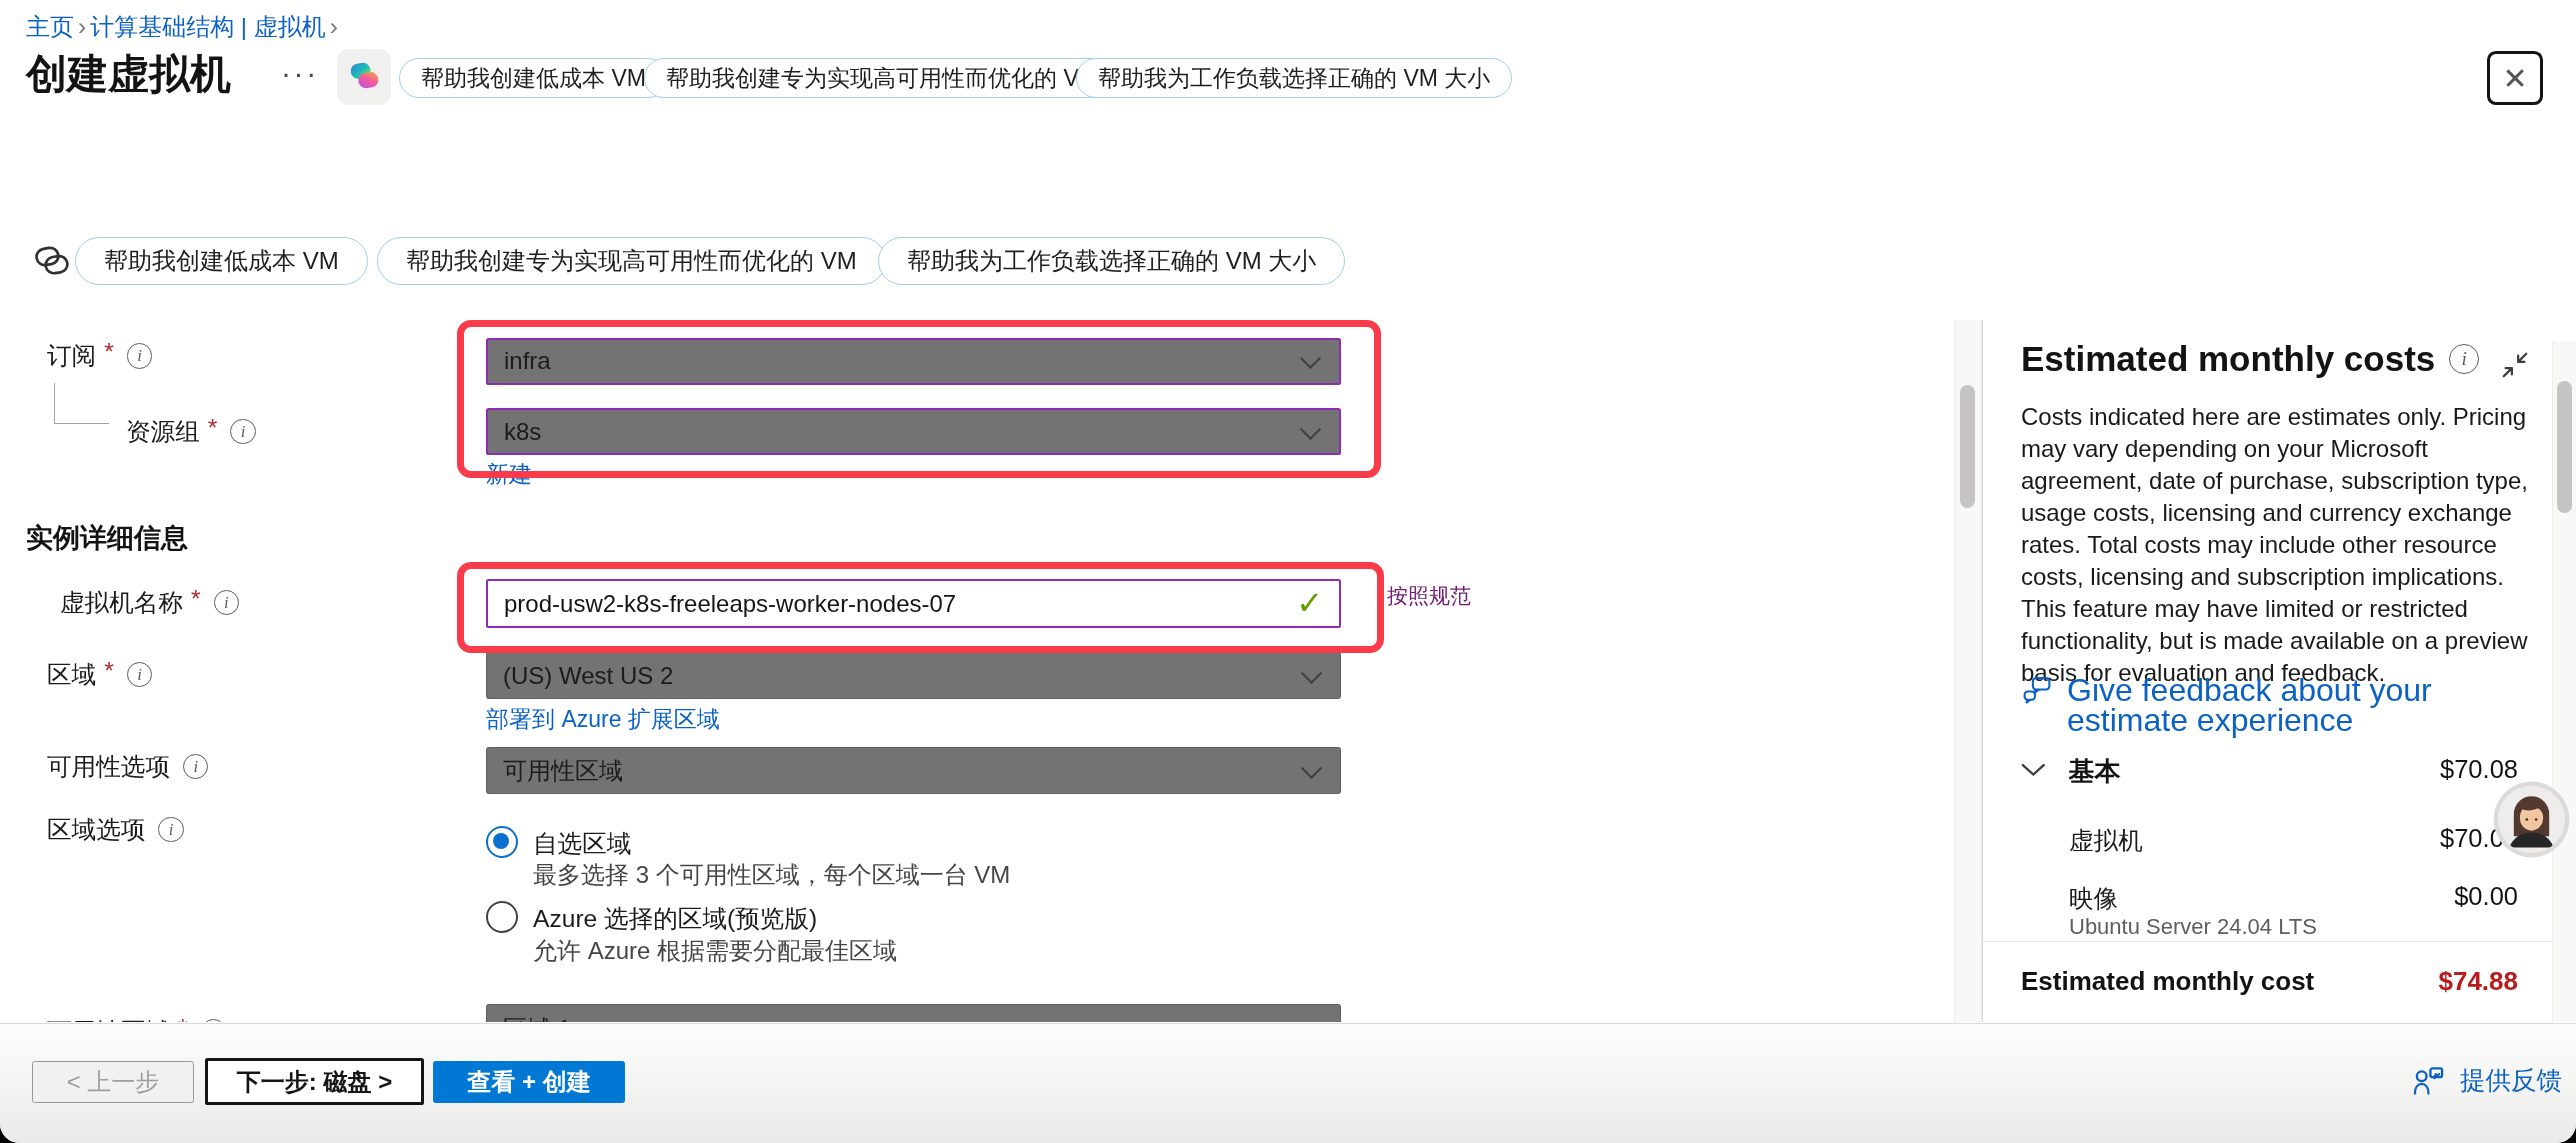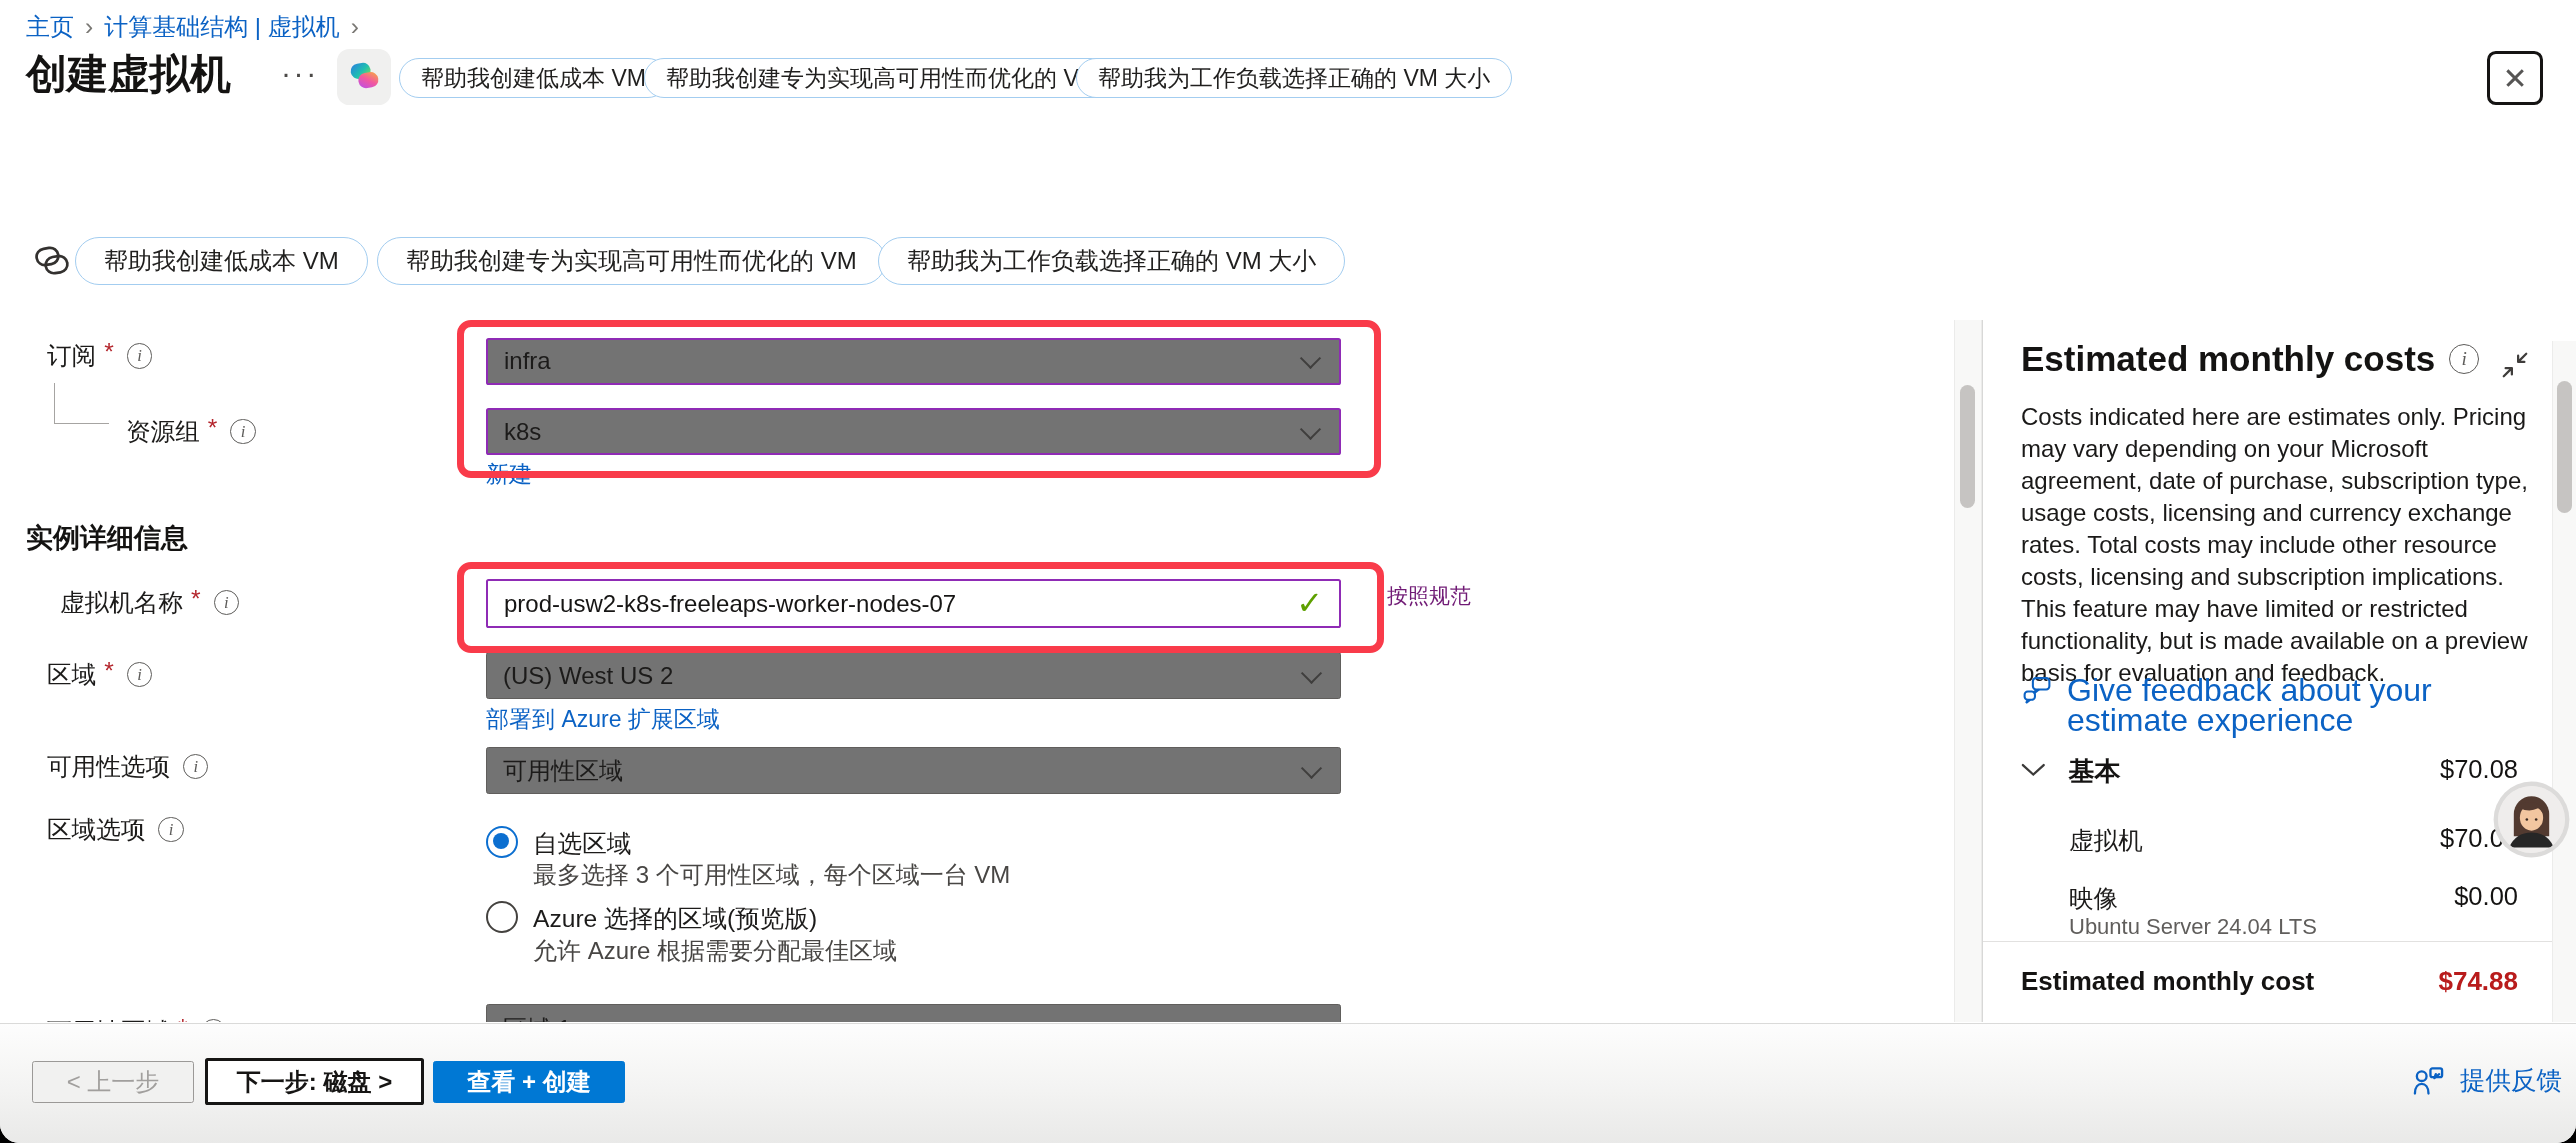--- a/index.html
+++ b/index.html
@@ -1,20 +1,20 @@
 <!DOCTYPE html>
 <html style="font-size:14px"><head>
 <meta charset="utf-8">
 <style>
   html,body{margin:0;padding:0;background:#000;}
   #page{position:relative;width:2576px;height:1143px;background:#fff;overflow:hidden;
         font-family:"Liberation Sans","DejaVu Sans",sans-serif;color:#1c1b1a;
         border-radius:0 0 19.3px 19.3px;}
   
-  .breadcrumb{position:absolute;left:26px;top:11.4px;display:flex;align-items:center;gap:11px;font-size:24px;justify-content:space-between;}
+  .breadcrumb{position:absolute;left:26px;top:11.4px;display:flex;align-items:center;gap:4px;font-size:24px;justify-content:space-between;}
   .crumb{color:#0b62c4;cursor:pointer;white-space:nowrap;}
   .crumb-sep{color:#7a7874;font-size:24.6px;}
   .page-title{position:absolute;left:26px;top:47px;font-size:41px;font-weight:700;color:#141312;}
   .ellipsis{position:absolute;left:281px;top:56px;font-size:30px;color:#4c4a48;letter-spacing:2.6px;}
   .copilot-btn{position:absolute;left:337px;top:49px;width:54px;height:56px;background:#f0f0ef;border-radius:12.3px;
                display:flex;align-items:center;justify-content:center;cursor:pointer;}
   .pill{position:absolute;display:inline-flex;align-items:center;justify-content:center;height:40px;
         border:1.8px solid #a3cdf0;border-radius:22px;background:#fff;font-size:23px;color:#201f1e;
         padding:0 21px;white-space:nowrap;cursor:pointer;box-sizing:border-box;}
   .pill.r2{height:48px;border-radius:24.6px;font-size:24px;padding:0 28px;}

